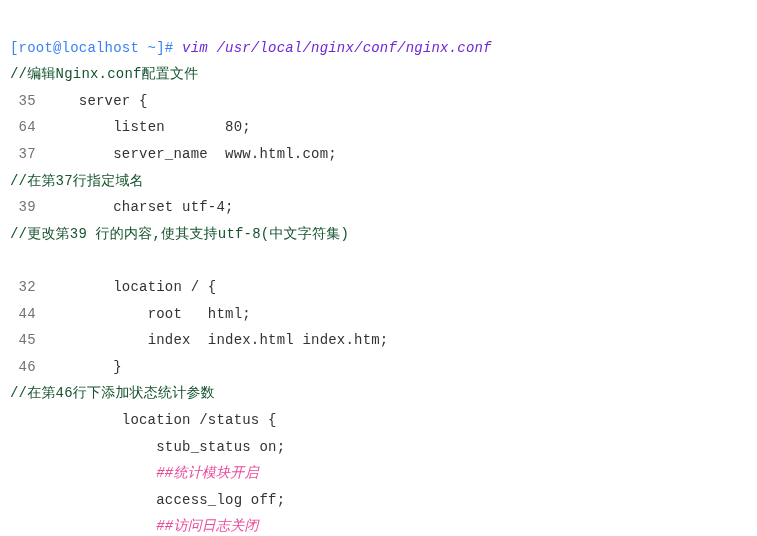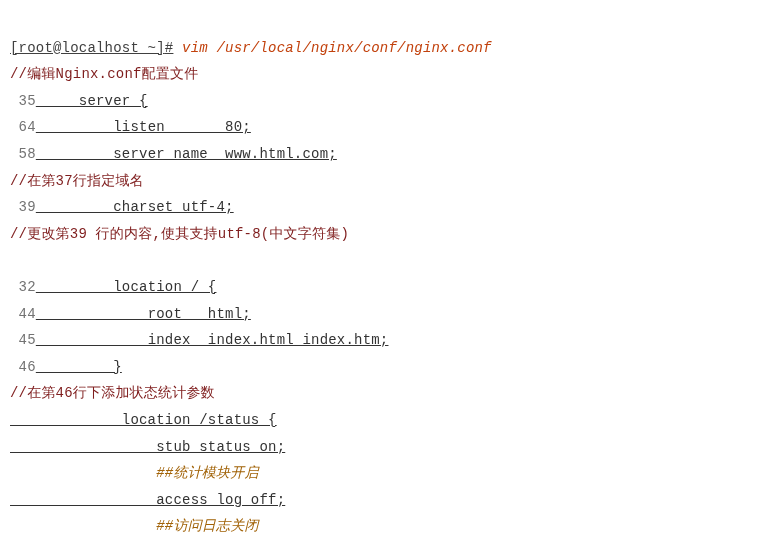--- a/index.html
+++ b/index.html
@@ -16,52 +16,50 @@
       padding: 8px 10px;
       width: 757px;
       position: relative;
     }
     .code-block {
       font-family: "Consolas", "Courier New", monospace;
       white-space: pre;
       letter-spacing: 0.2px;
     }
     .prompt {
-      color: #404040;
-      text-decoration: underline;
+      color: #3b82f6;
     }
     .command {
-      color: #c2410c;
+      color: #6d28d9;
       font-style: italic;
     }
     .comment {
-      color: #7f1d1d;
+      color: #14532d;
     }
     .inline-comment {
-      color: #a16207;
+      color: #ec4899;
       font-style: italic;
       margin-top: 44px;
     }
     .line-num {
       color: #737373;
     }
     .code-content {
       color: #333;
-      text-decoration: underline;
     }
   </style>
 </head>
 <body>
 
 <div class="code-block">
 <span class="prompt"><span>[root@localhost ~]</span><span>#</span></span><span class="command"> vim /usr/local/nginx/conf/nginx.conf</span>
 <span class="comment">//编辑Nginx.conf配置文件</span>
 <span class="line-num"> 35</span><span class="code-content">     server {</span>
 <span class="line-num"> 64</span><span class="code-content">         listen       80;</span>
-<span class="line-num"> 58</span><span class="code-content">         server_name  www.html.com;</span>
+<span class="line-num"> 37</span><span class="code-content">         server_name  www.html.com;</span>
 <span class="comment">//在第37行指定域名</span>
 <span class="line-num"> 39</span><span class="code-content">         charset utf-4;</span>
 <span class="comment">//更改第39 行的内容,使其支持utf-8(中文字符集)</span>
 
 <span class="line-num"> 32</span><span class="code-content">         location / {</span>
 <span class="line-num"> 44</span><span class="code-content">             root   html;</span>
 <span class="line-num"> 45</span><span class="code-content">             index  index.html index.htm;</span>
 <span class="line-num"> 46</span><span class="code-content">         }</span>
 <span class="comment">//在第46行下添加状态统计参数</span>
 <span class="code-content">             location /status {</span>

